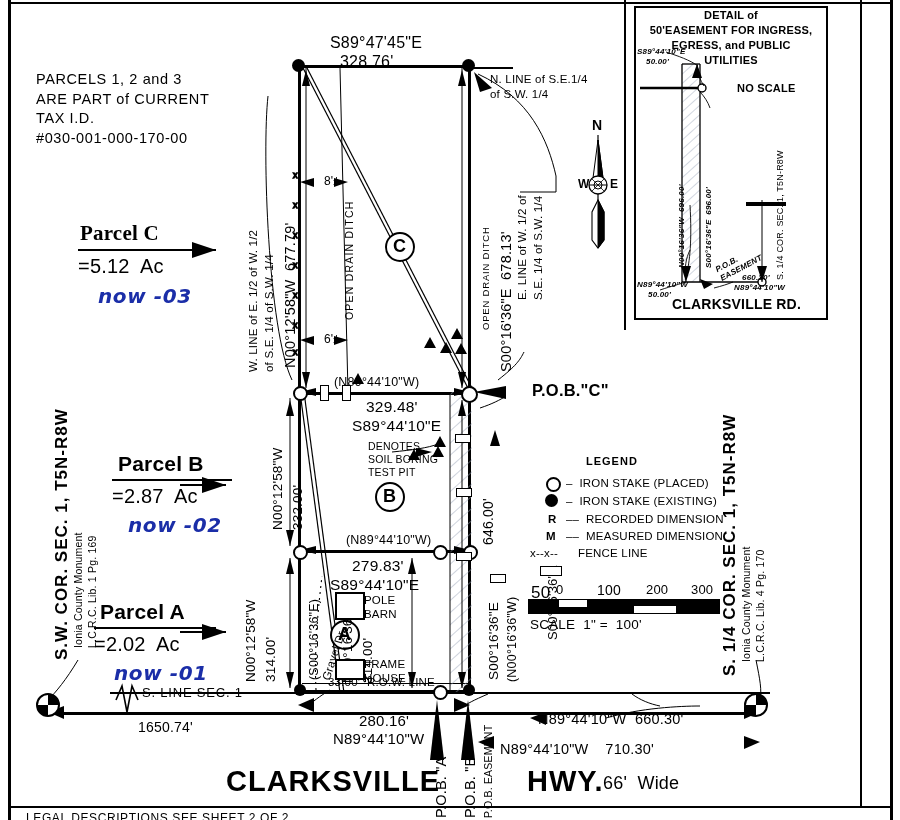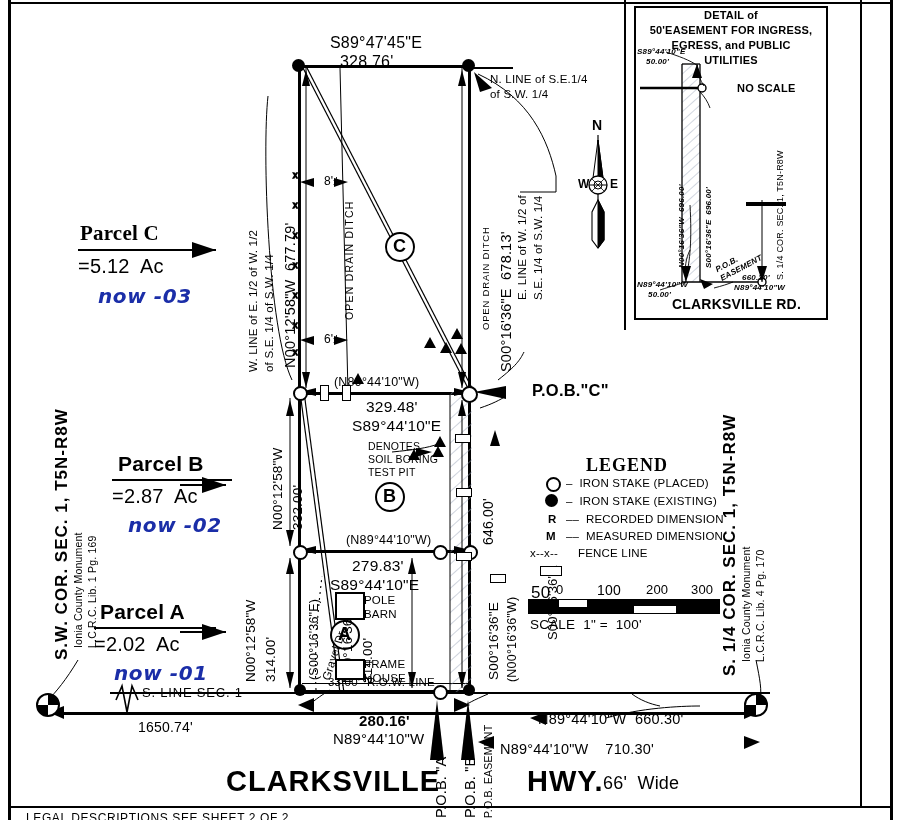--- a/index.html
+++ b/index.html
@@ -27,20 +27,24 @@
 
 <div id="sheet">
 
   <div class="ln" style="left:8px;top:0;width:3px;height:820px;"></div>
   <div class="ln" style="left:8px;top:2px;width:885px;height:2px;"></div>
   <div class="ln" style="left:8px;top:806px;width:885px;height:2px;"></div>
   <div class="ln" style="left:890px;top:0;width:3px;height:820px;"></div>
   <div class="ln" style="left:860px;top:0;width:2px;height:806px;"></div>
   <div class="ln" style="left:624px;top:0;width:2px;height:330px;"></div>
 
+  <div class="t" style="left:36px;top:70px;font-size:14.5px;letter-spacing:.6px;line-height:1.35;">PARCELS 1, 2 and 3
+ARE PART of CURRENT
+TAX I.D.
+#030-001-000-170-00</div>
 
   <div class="edge" style="left:298px;top:65px;width:172px;height:3px;"></div>
   <div class="edge" style="left:468px;top:67px;width:45px;height:2px;"></div>
 
   <div class="edge" style="left:298px;top:65px;width:3px;height:628px;"></div>
 
   <div class="edge" style="left:468px;top:65px;width:3px;height:628px;"></div>
 
   <div class="edge" style="left:298px;top:392px;width:173px;height:3px;"></div>
 
@@ -311,21 +315,21 @@
       <line x1="592" y1="179" x2="604" y2="191" stroke-width=".8"></line>
       <line x1="592" y1="191" x2="604" y2="179" stroke-width=".8"></line>
       <polygon points="598,200 592,212 592,240 598,248 604,240 604,212" fill="#fff" stroke="#000" stroke-width="1.1"></polygon>
       <polygon points="598,200 598,248 604,240 604,212" fill="#000"></polygon>
     </g>
   </svg>
   <div class="t bold" style="left:592px;top:118px;font-size:14px;">N</div>
   <div class="t bold" style="left:578px;top:178px;font-size:12px;">W</div>
   <div class="t bold" style="left:610px;top:178px;font-size:12px;">E</div>
 
-  <div class="t bold" style="left:586px;top:455px;font-size:18px;letter-spacing:1px;font-family:Liberation Serif, serif;">LEGEND</div>
+  <div class="t bold" style="left:586px;top:455px;font-size:11px;letter-spacing:1px;">LEGEND</div>
 
   <div class="circ" style="left:546px;top:477px;width:11px;height:11px;"></div>
   <div class="t" style="left:566px;top:477px;font-size:11.5px;">–  IRON STAKE (PLACED)</div>
   <div class="dot" style="left:545px;top:494px;width:13px;height:13px;"></div>
   <div class="t" style="left:566px;top:495px;font-size:11.5px;">–  IRON STAKE (EXISTING)</div>
   <div class="t bold" style="left:548px;top:513px;font-size:11.5px;">R</div>
   <div class="t" style="left:566px;top:513px;font-size:11.5px;">––  RECORDED DIMENSION</div>
   <div class="t bold" style="left:546px;top:530px;font-size:11.5px;">M</div>
   <div class="t" style="left:566px;top:530px;font-size:11.5px;">––  MEASURED DIMENSION</div>
   <div class="t" style="left:530px;top:547px;font-size:11.5px;">x--x--</div>
@@ -396,21 +400,21 @@
   <div class="t vt" style="left:714px;top:266px;font-size:8px;font-style:italic;font-weight:bold;line-height:1.25;transform:rotate(-28deg);">P.O.B.
 EASEMENT</div>
   <div class="t" style="left:742px;top:274px;font-size:8px;font-style:italic;font-weight:bold;">660.30'</div>
   <div class="t" style="left:734px;top:284px;font-size:8px;font-style:italic;font-weight:bold;">N89°44'10"W</div>
   <div class="t" style="left:637px;top:281px;font-size:8px;font-style:italic;font-weight:bold;">N89°44'10"W</div>
   <div class="t" style="left:648px;top:291px;font-size:8px;font-style:italic;font-weight:bold;">50.00'</div>
   <div class="t bold" style="left:672px;top:297px;font-size:14px;">CLARKSVILLE RD.</div>
 
   <div class="t" style="left:142px;top:686px;font-size:13px;letter-spacing:.8px;">S. LINE SEC. 1</div>
   <div class="t" style="left:138px;top:720px;font-size:14px;">1650.74'</div>
-  <div class="t" style="left:359px;top:713px;font-size:15px;font-weight:bold;">280.16'</div>
+  <div class="t" style="left:359px;top:713px;font-size:15px;">280.16'</div>
   <div class="t" style="left:333px;top:731px;font-size:15px;">N89°44'10"W</div>
   <div class="t" style="left:538px;top:711px;font-size:14.5px;">N89°44'10"W  660.30'</div>
   <div class="t" style="left:500px;top:741px;font-size:14.5px;">N89°44'10"W    710.30'</div>
 
   <div class="t vt" style="left:433px;top:818px;font-size:14.5px;transform:rotate(-90deg);">P.O.B. "A"</div>
   <div class="t vt" style="left:462px;top:818px;font-size:14.5px;transform:rotate(-90deg);">P.O.B. "B"</div>
   <div class="t vt" style="left:483px;top:818px;font-size:10.5px;transform:rotate(-90deg);">P.O.B. EASEMENT</div>
 
   <div class="t bold" style="left:226px;top:765px;font-size:29px;letter-spacing:1px;">CLARKSVILLE</div>
   <div class="t bold" style="left:527px;top:765px;font-size:29px;letter-spacing:1px;">HWY.</div>

